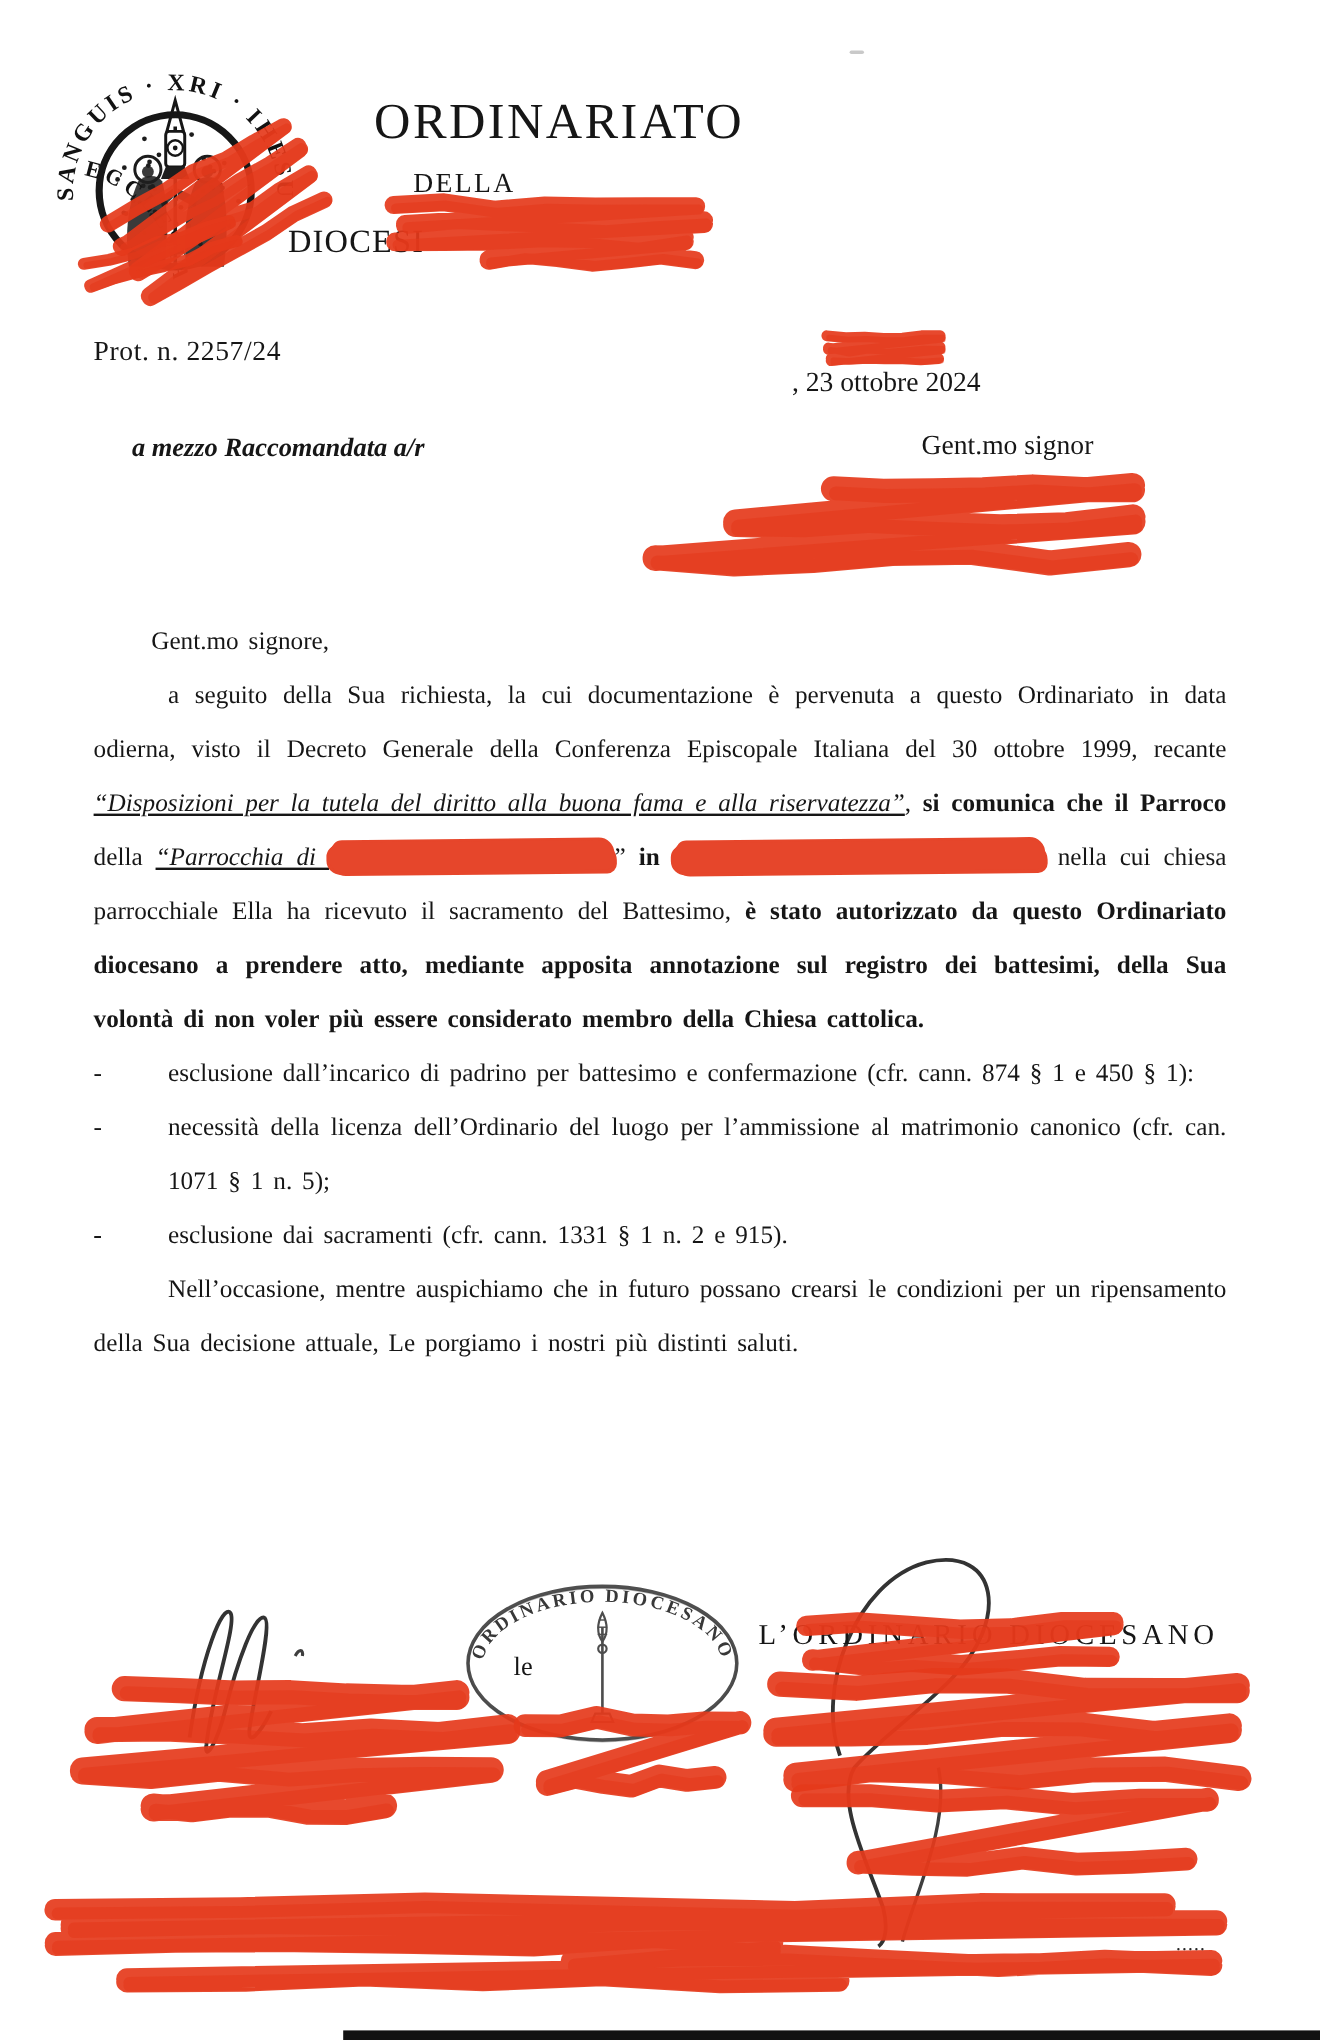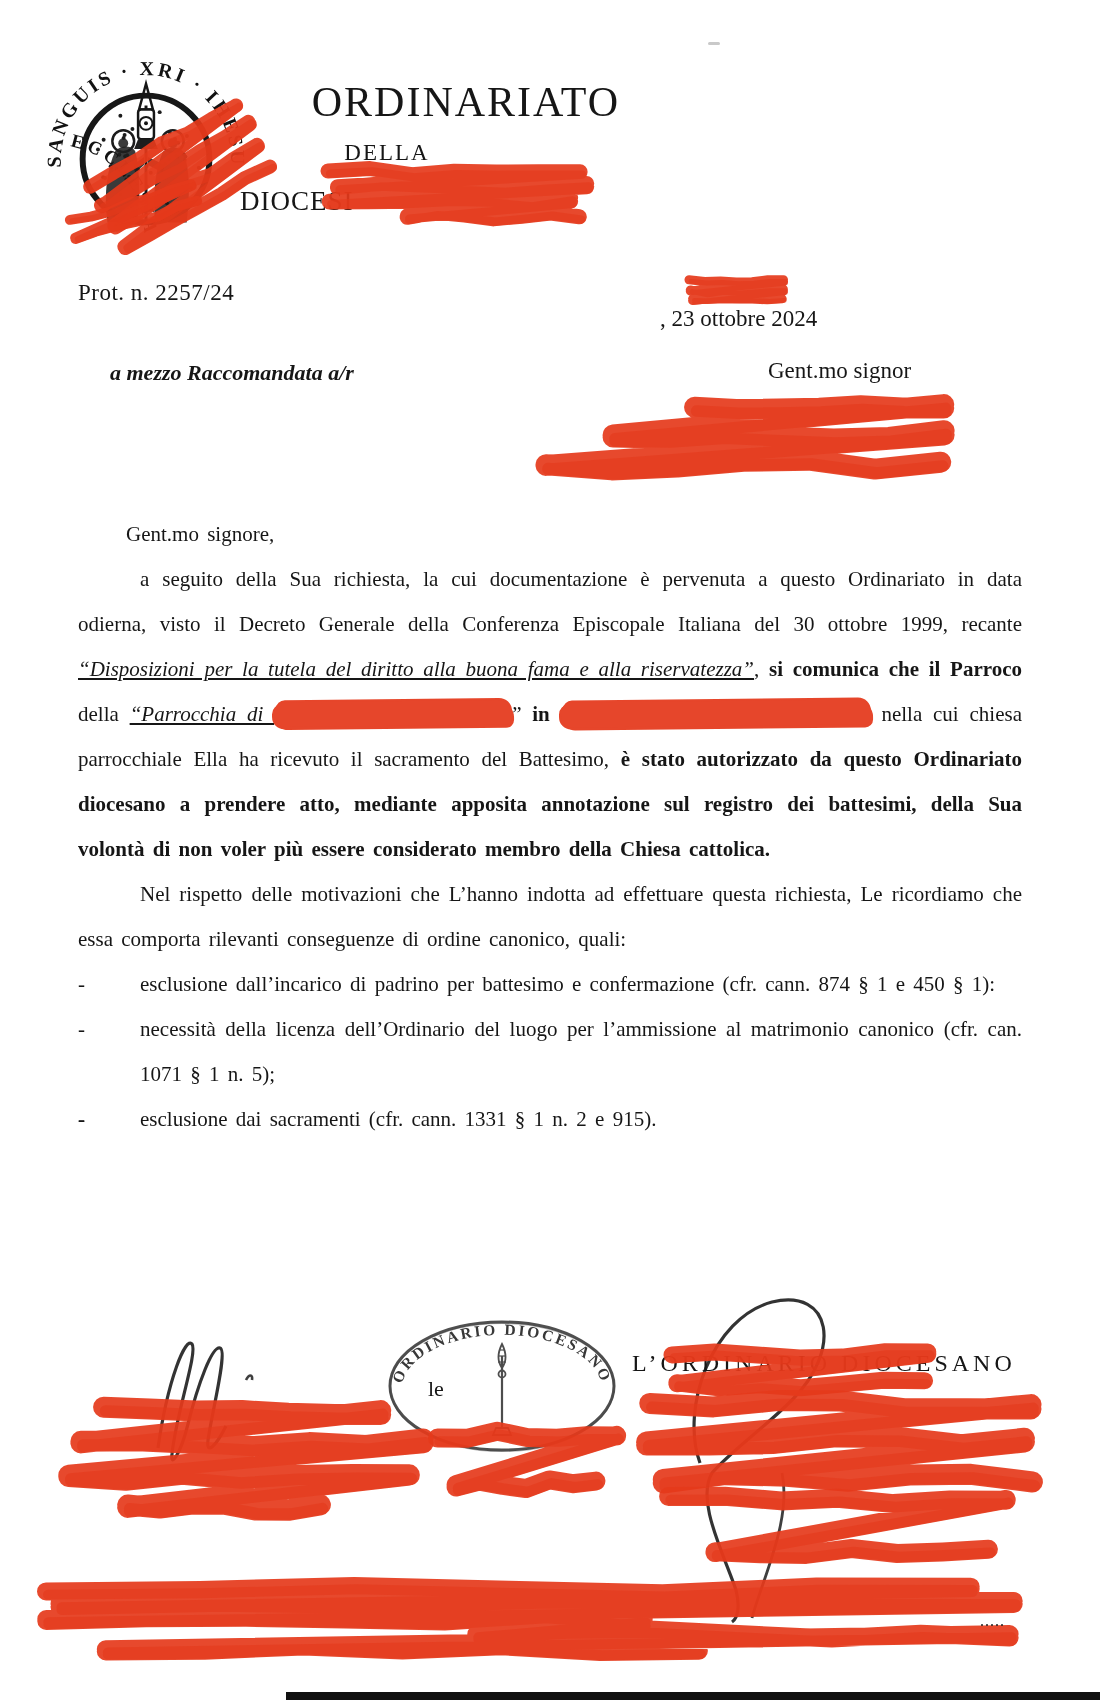--- a/index.html
+++ b/index.html
@@ -183,36 +183,36 @@
   <div class="scrib address-redact">
       <svg viewBox="0 0 412 86" width="100%" height="100%">
         <path d="M156.6,15.3 L198.1,17.5 L239.6,17.1 L281.1,16.2 L322.6,13.8 L364.2,16.0 L405.7,16.1 M405.7,12.6 L75.1,43.0 M75.1,45.1 L130.2,46.2 L185.4,42.5 L240.6,45.0 L295.7,47.1 L350.9,45.4 L406.1,38.8 M406.1,43.0 L8.0,73.4 M8.0,72.8 L73.7,77.9 L139.5,75.0 L205.3,69.2 L271.1,68.2 L336.9,77.1 L402.7,70.2 " fill="none" stroke="var(--redact)" stroke-width="21" stroke-linecap="round" stroke-linejoin="round" opacity="0.92"></path>
         <path d="M156.6,15.3 L198.1,17.5 L239.6,17.1 L281.1,16.2 L322.6,13.8 L364.2,16.0 L405.7,16.1 M405.7,12.6 L75.1,43.0 M75.1,45.1 L130.2,46.2 L185.4,42.5 L240.6,45.0 L295.7,47.1 L350.9,45.4 L406.1,38.8 M406.1,43.0 L8.0,73.4 M8.0,72.8 L73.7,77.9 L139.5,75.0 L205.3,69.2 L271.1,68.2 L336.9,77.1 L402.7,70.2 " fill="none" stroke="var(--redact)" stroke-width="11.55" stroke-linecap="round" stroke-linejoin="round" opacity="0.6" transform="translate(2,3.8)"></path>
       </svg>
     </div>
 
   <div class="body">
     <div class="salutation">Gent.mo signore,</div>
     <p class="p1"><span>a seguito della Sua richiesta, la cui documentazione è pervenuta a questo Ordinariato in data odierna, visto il Decreto Generale della Conferenza Episcopale Italiana del 30 ottobre 1999, recante </span><span class="seg-i">“Disposizioni per la tutela del diritto alla buona fama e alla riservatezza”</span><span>, </span><span class="seg-b">si comunica che il Parroco</span><span> della </span><span class="seg-i">“Parrocchia di </span><span class="redact-inline" style="width: 238px;"></span><span>” </span><span class="seg-b">in </span><span class="redact-inline" style="width: 310px;"></span><span> nella cui chiesa parrocchiale Ella ha ricevuto il sacramento del Battesimo, </span><span class="seg-b">è stato autorizzato da questo Ordinariato diocesano a prendere atto, mediante apposita annotazione sul registro dei battesimi, della Sua volontà di non voler più essere considerato membro della Chiesa cattolica.</span></p>
-    <p class="p2">Nel rispetto delle motivazioni che L’hanno indotta ad effettuare questa richiesta, Le ricordiamo che essa comporta rilevanti conseguenze di ordine canonico, quali:</p>
     <div class="list-item">
       <span class="dash">-</span>
       <span>esclusione dall’incarico di padrino per battesimo e confermazione (cfr. cann. 874 § 1 e 450 § 1):</span>
     </div>
     <div class="list-item">
       <span class="dash">-</span>
       <span>necessità della licenza dell’Ordinario del luogo per l’ammissione al matrimonio canonico (cfr. can. 1071 § 1 n. 5);</span>
     </div>
     <div class="list-item">
       <span class="dash">-</span>
     </div>
     <div class="list-item">
       <span class="dash">-</span>
       <span>esclusione dai sacramenti (cfr. cann. 1331 § 1 n. 2 e 915).</span>
     </div>
+    <p class="closing">Nell’occasione, mentre auspichiamo che in futuro possano crearsi le condizioni per un ripensamento della Sua decisione attuale, Le porgiamo i nostri più distinti saluti.</p>
   </div>
 
   <div class="sig-left">
     <svg viewBox="0 0 200 155">
       <path d="M 30,130 C 40,60 58,18 64,26 C 70,34 48,96 44,136 C 42,150 52,138 60,106 C 70,66 84,28 92,30 C 100,32 84,94 80,122 C 78,138 88,128 98,108" fill="none" stroke="#1d1d1d" stroke-width="3.2" opacity="0.9"></path>
       <path d="M 118,62 C 121,56 125,56 124,62" fill="none" stroke="#1d1d1d" stroke-width="2.6" opacity="0.85"></path>
     </svg>
   </div>
   <div class="scrib blob-left">
       <svg viewBox="0 0 356 122" width="100%" height="100%">

